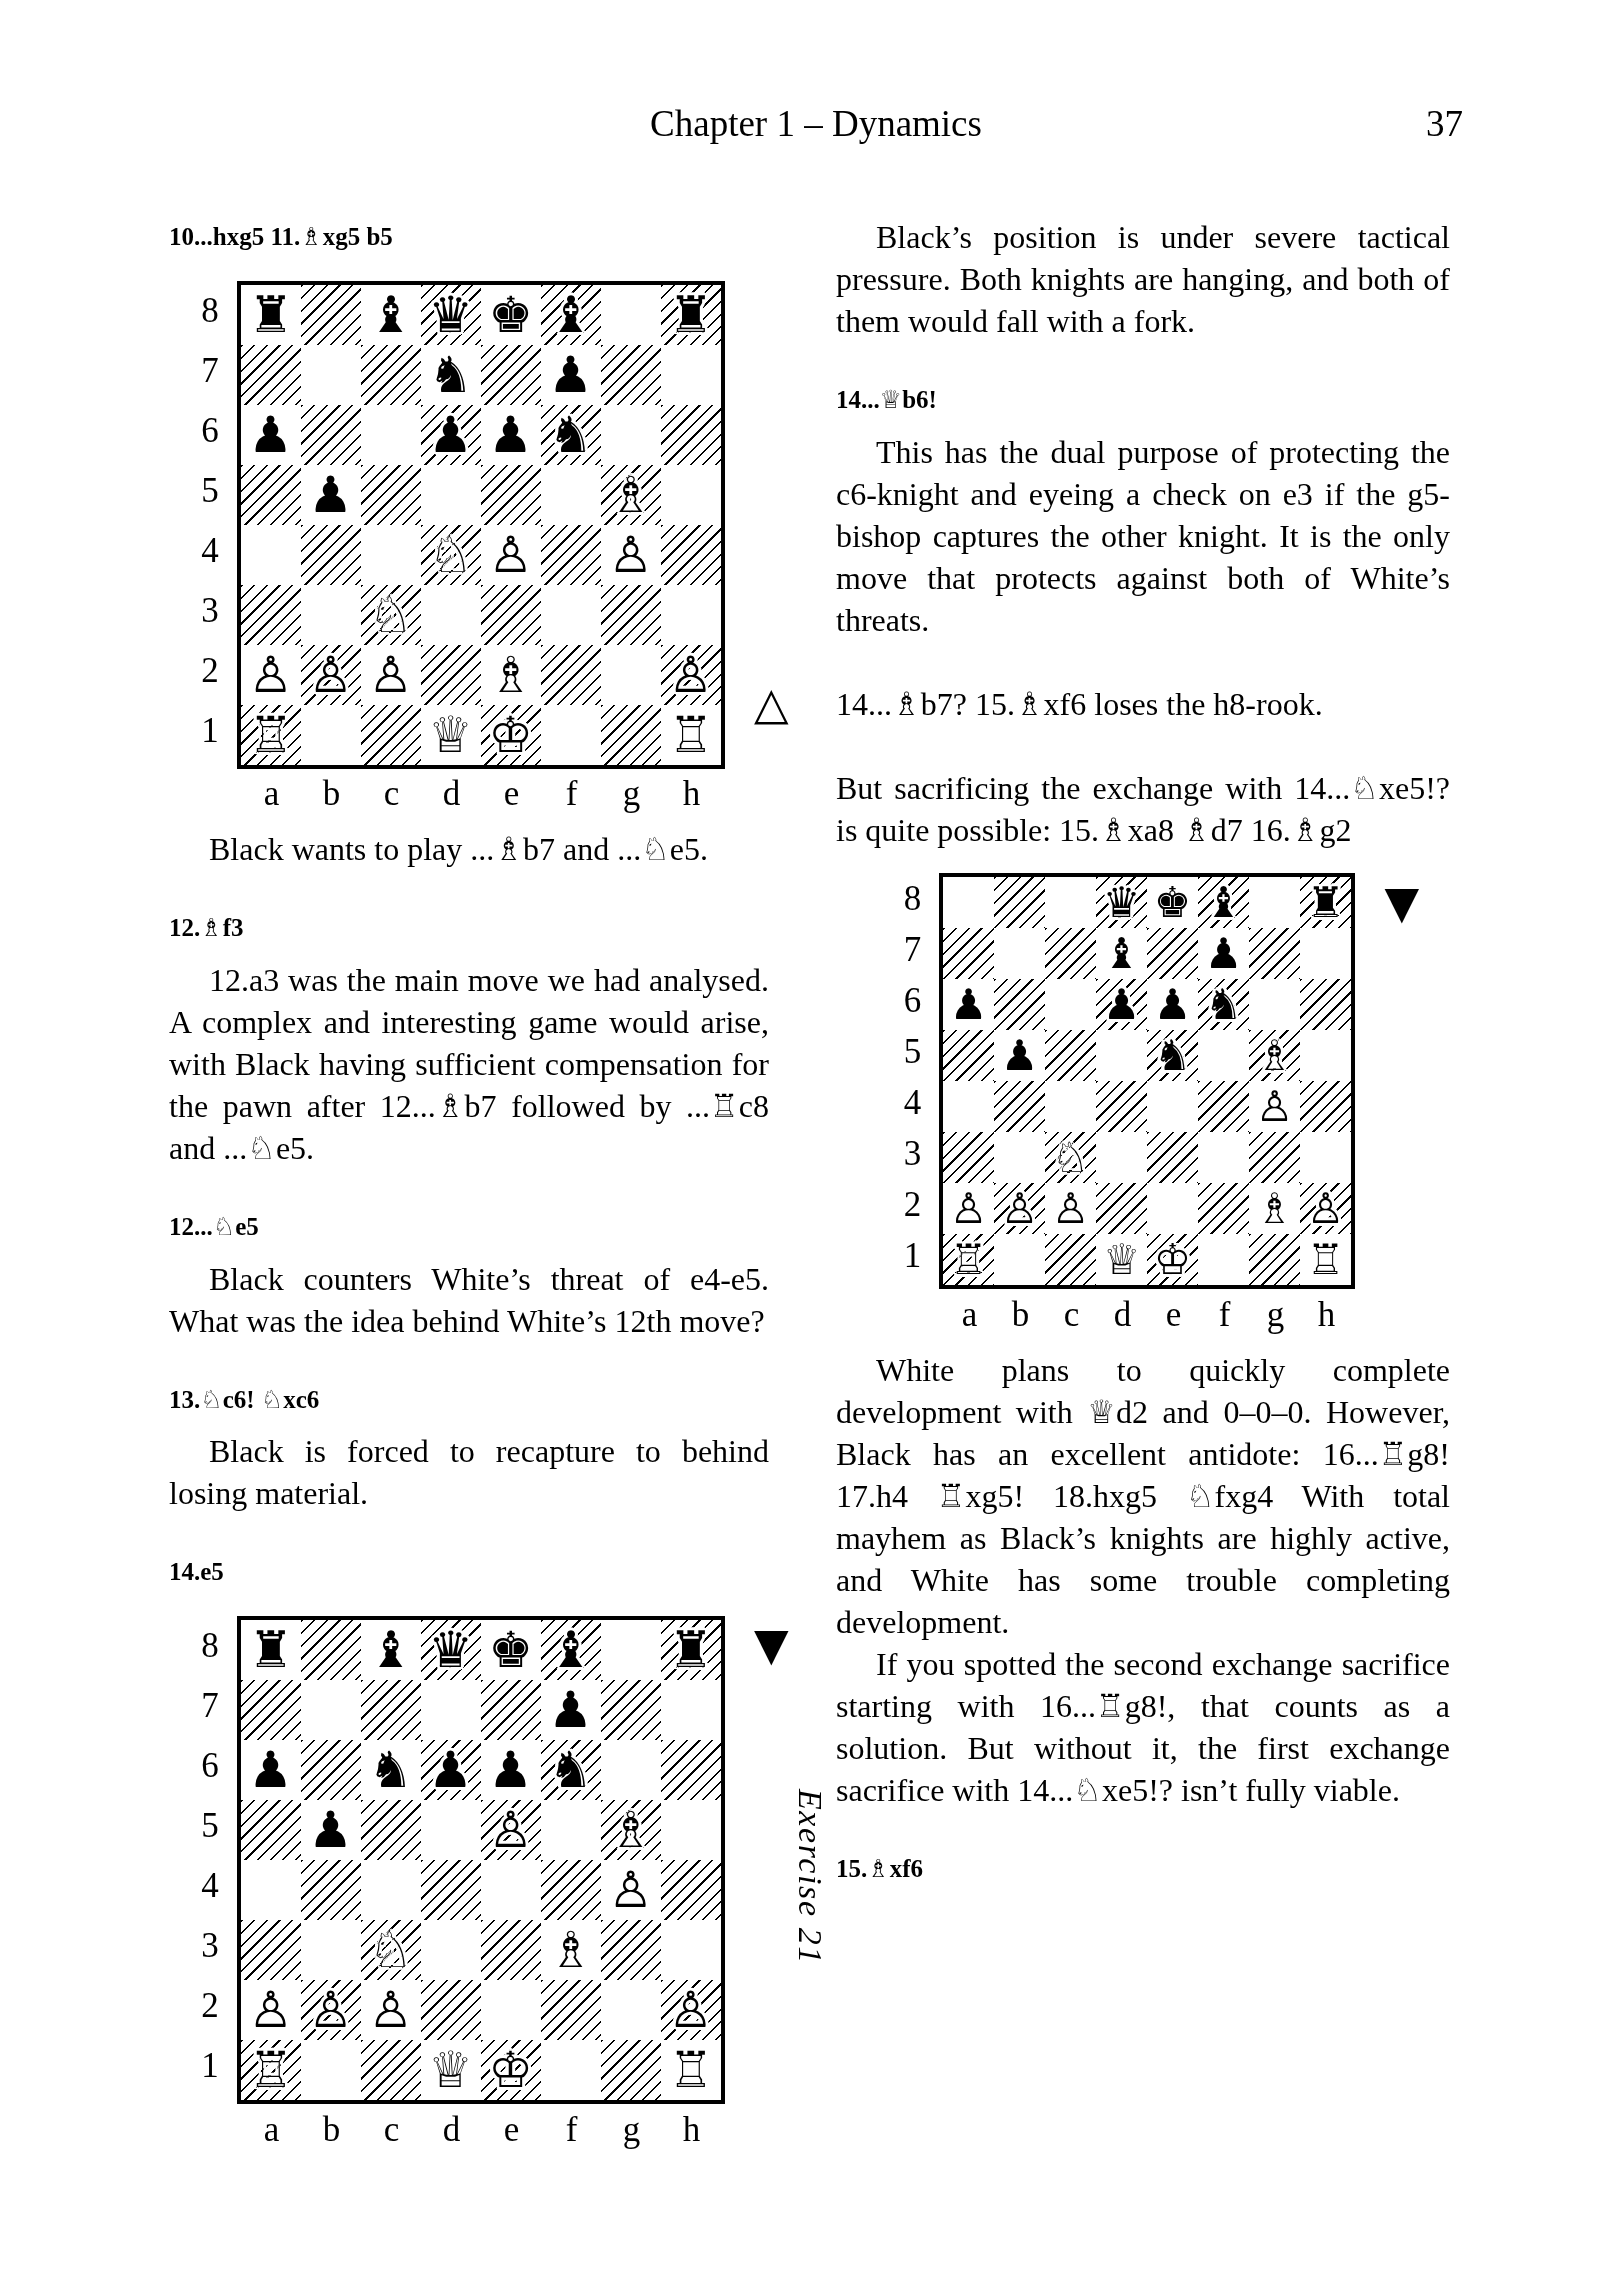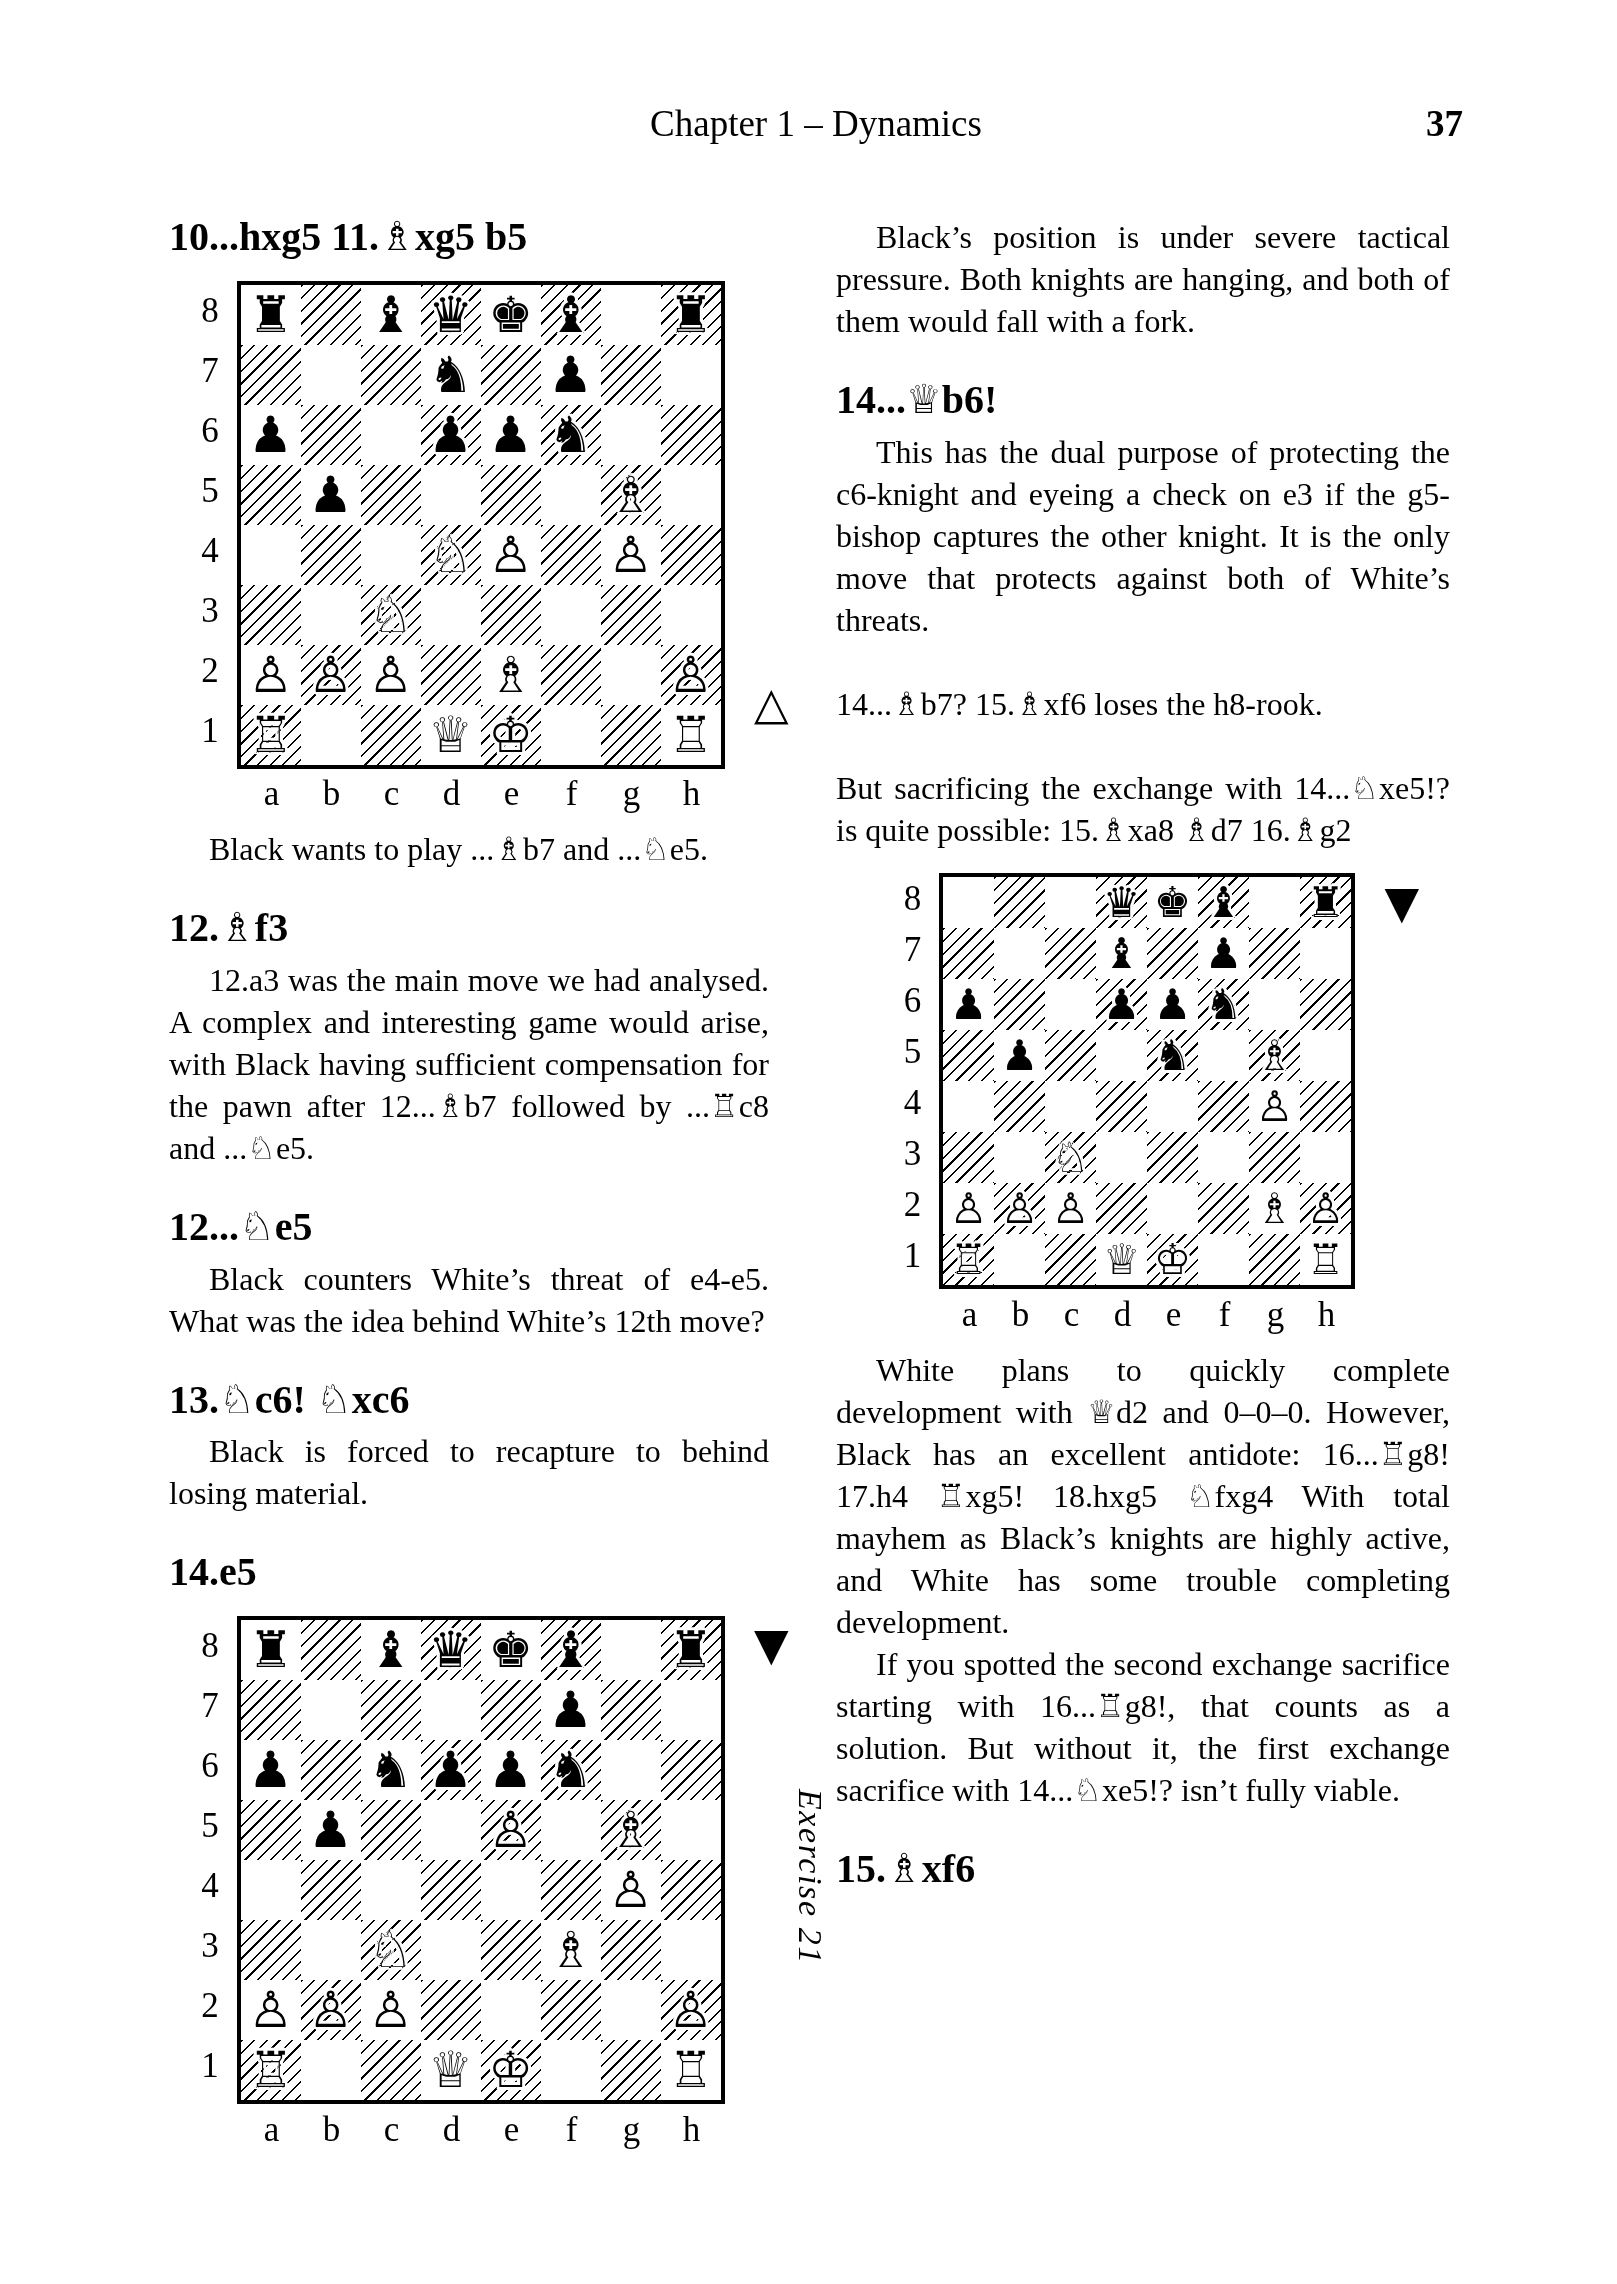--- a/index.html
+++ b/index.html
@@ -3,25 +3,25 @@
 <meta charset="utf-8">
 <style>
   html,body{margin:0;padding:0;background:#fff;}
   .page{
     position:relative;width:1618px;height:2284px;background:#ffffff;color:#000;
     font-family:"Liberation Serif","DejaVu Serif","DejaVu Sans",serif;
     overflow:hidden;
   }
   .running-head{position:absolute;top:102px;left:169px;right:155px;height:48px;font-size:37px;}
   .chapter-title{display:block;text-align:center;}
-  .page-number{position:absolute;right:0;top:0;font-weight:bold;}
+  .page-number{position:absolute;right:0;top:0;}
   .col{position:absolute;top:216px;font-size:32px;line-height:42px;text-align:justify;}
   .col-left{left:169px;width:600px;}
   .col-right{left:836px;width:614px;}
-  .move-heading{font-size:40px;font-weight:bold;margin:37px 0 9.7px 0;text-align:left;}
+  .move-heading{font-size:25px;font-weight:bold;margin:37px 0 9.7px 0;text-align:left;}
   .move-heading.first{margin-top:0;}
   p{margin:0;}
   .indent{text-indent:40px;}
   .gap-top{margin-top:42px;}
   
   .diagram{position:relative;width:fit-content;margin:22.6px 0 13px 22.6px;}
   .col-right .diagram{margin-left:58px;}
   .d75{--cell:60px;--piece:50px;}
   .d63{--cell:51px;--piece:42px;}
   .diag-row{display:flex;align-items:stretch;}

